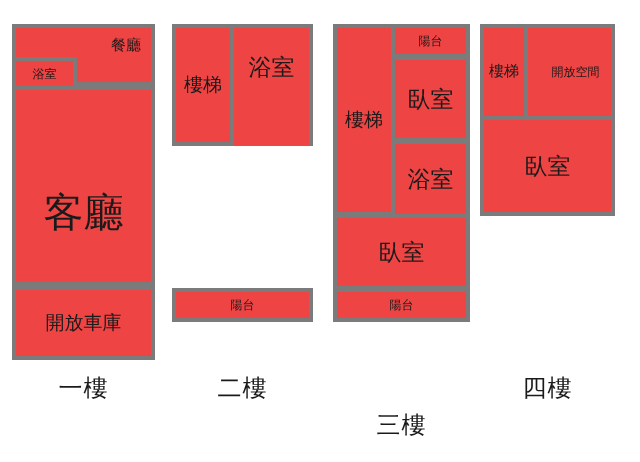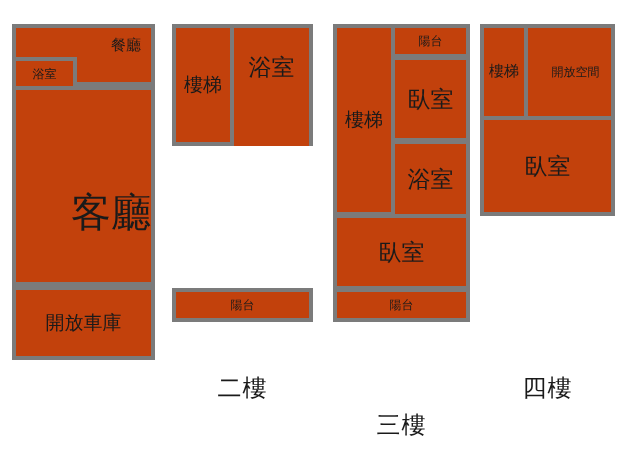--- a/index.html
+++ b/index.html
@@ -21,21 +21,21 @@
     top: 0;
     width: 640px;
     height: 462px;
   }
 
   
   .room {
     position: absolute;
     box-sizing: border-box;
     border: 4px solid #7b7b7b;
-    background: #c2410c;
+    background: #ef4444;
     display: flex;
     align-items: center;
     justify-content: center;
     color: #1a1a1a;
     line-height: 1.05;
     white-space: nowrap;
   }
   .room-label {
     display: block;
     text-align: center;
@@ -78,28 +78,29 @@
     <span class="room-label">浴室</span>
   </div>
 
   <div class="stair-notch" style="left:12px; top:89px; width:68px; height:57px;">
     <svg width="68" height="57" viewBox="0 0 68 57">
       <path d="M 2 2 L 65 2 L 65 33 L 34 33 L 34 55 L 2 55 Z" fill="#ffffff" stroke="#7b7b7b" stroke-width="4" stroke-linejoin="miter"></path>
     </svg>
     <span class="room-label t-xs" style="position:absolute; left:8px; top:10px;">樓梯</span>
   </div>
 
-  <div class="room t-xl" style="left:12px; top:86px; width:143px; height:200px;justify-content:flex-end;">
+  <div class="room t-xl" style="left:12px; top:86px; width:143px; height:200px;">
     <span class="room-label" style="margin-top:52px;">客廳</span>
   </div>
 
   <div class="room t-md" style="left:12px; top:286px; width:143px; height:74px;">
     <span class="room-label">開放車庫</span>
   </div>
 
+  <div class="floor-caption" style="left:12px; top:372px; width:143px;">一樓</div>
 
   <div class="room t-md" style="left:172px; top:24px; width:62px; height:122px;">
     <span class="room-label">樓梯</span>
   </div>
 
   <div class="room t-lg" style="left:230px; top:24px; width:83px; height:86px;">
     <span class="room-label">浴室</span>
   </div>
 
 

